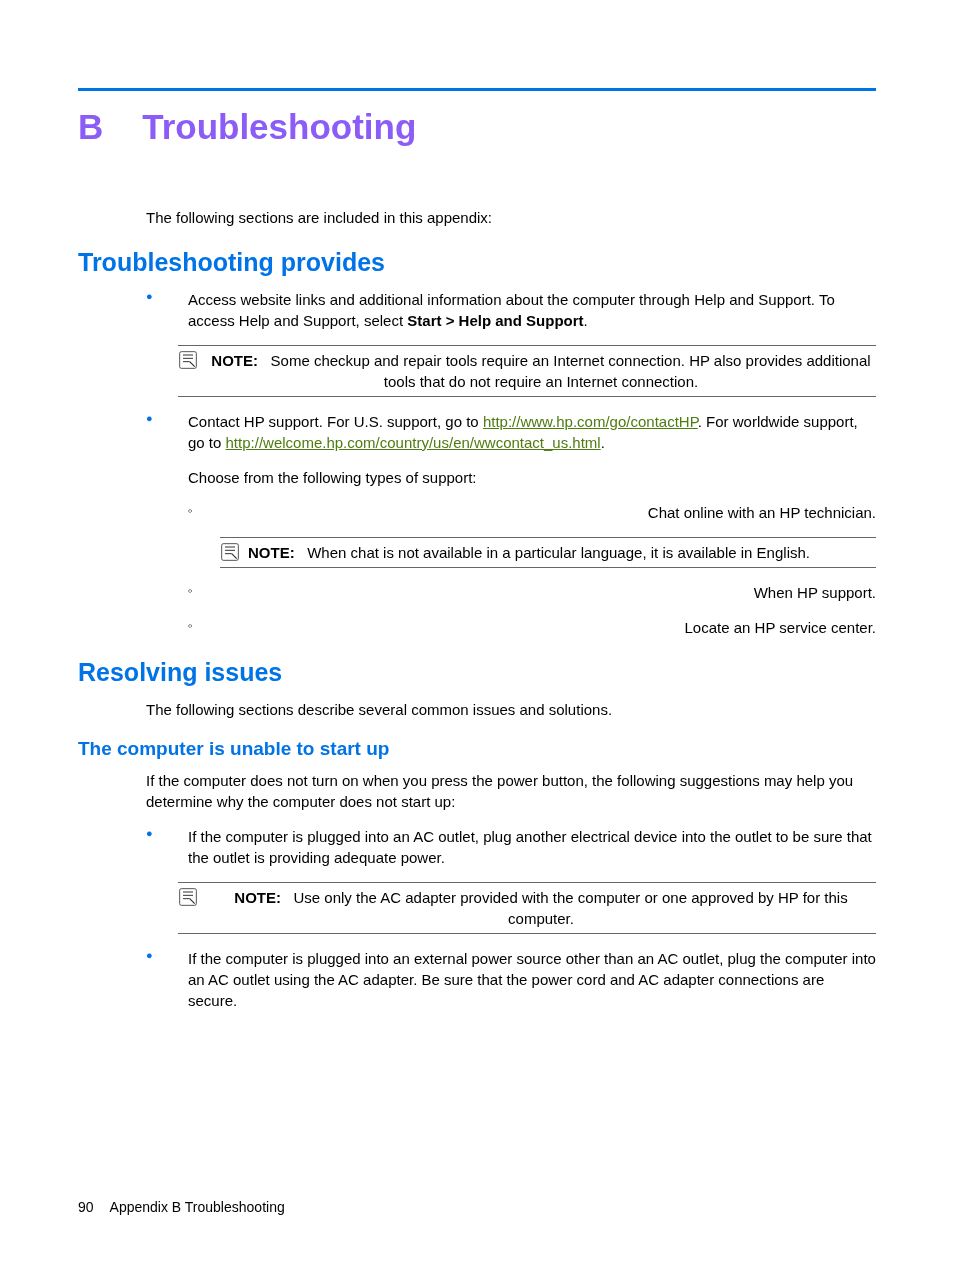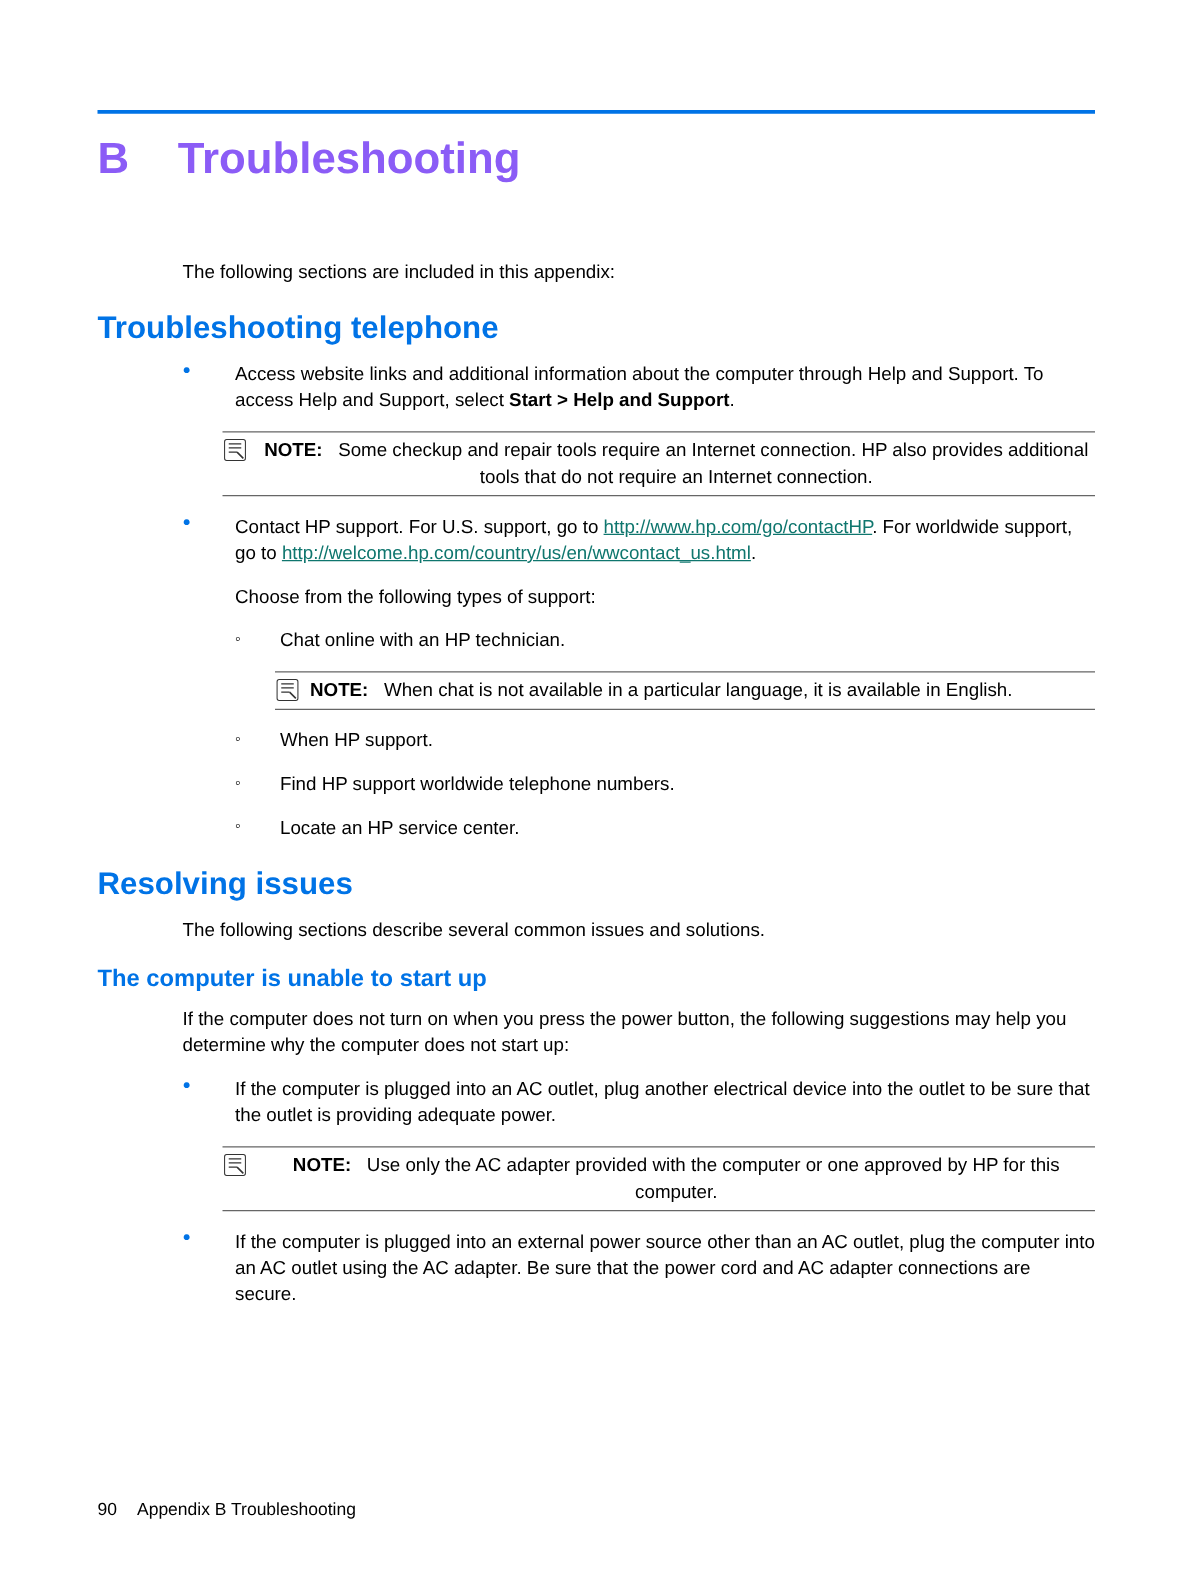--- a/index.html
+++ b/index.html
@@ -64,20 +64,21 @@
       top: 0;
       font-size: 11px;
     }
     .li2 {
       position: relative;
       padding-left: 36px;
       font-size: 15px;
       line-height: 1.4;
       margin-bottom: 14px;
       margin-left: 0;
+      text-align: right;
     }
     .li2::before {
       content: "◦";
       color: #000;
       position: absolute;
       left: 0px;
       top: 0;
       font-size: 13px;
     }
     .sub-text {
@@ -97,21 +98,21 @@
     .note-box.outer { margin-left: 100px; margin-right: 0; text-align: center; }
     .note-box.inner { margin-left: 32px; margin-right: 0; }
     .note-icon {
       position: absolute;
       left: 0;
       top: 4px;
       width: 20px;
       height: 20px;
     }
     .note-label { font-weight: bold; }
-    a.link { color: #0f766e; text-decoration: underline; }
+    a.link { color: #4d7c0f; text-decoration: underline; }
     .bold { font-weight: bold; }
     .footer {
       position: absolute;
       bottom: 55px;
       left: 78px;
       font-size: 14px;
     }
     .footer .pg { margin-right: 16px; }
   </style>
 </head>
@@ -119,21 +120,21 @@
 
 <div class="page">
   <div class="rule"></div>
 
   <div class="h1">
     <span>B</span>&nbsp;&nbsp;&nbsp;&nbsp;<span>Troubleshooting</span>
   </div>
 
   <div class="body-text indent0">The following sections are included in this appendix:</div>
 
-  <div class="h2">Troubleshooting telephone</div>
+  <div class="h2">Troubleshooting provides</div>
 
   <div class="ul1">
     <div class="li1">
       <span>Access website links and additional information about the computer through Help and Support. To access Help and Support, select </span><span class="bold">Start &gt; Help and Support</span><span>.</span>
     </div>
   </div>
 
   <div class="note-box outer">
     <span class="note-icon">
       <svg viewBox="0 0 24 24" width="20" height="20">
@@ -158,21 +159,20 @@
           <svg viewBox="0 0 24 24" width="20" height="20">
               <rect x="2" y="2" width="20" height="20" rx="2" fill="none" stroke="#333" stroke-width="1"></rect>
               <path d="M6 6h12M6 10h12M6 14h8" stroke="#333" stroke-width="1.2"></path>
               <path d="M14 14l6 6" stroke="#333" stroke-width="1.5"></path>
             </svg>
         </span>
         <span class="note-label">NOTE:</span>&nbsp;&nbsp;&nbsp;<span>When chat is not available in a particular language, it is available in English.</span>
       </div>
 
       <div class="li2">When HP support.</div>
-      <div class="li2">Find HP support worldwide telephone numbers.</div>
       <div class="li2">Locate an HP service center.</div>
     </div>
   </div>
 
   <div class="h2">Resolving issues</div>
 
   <div class="body-text indent0">The following sections describe several common issues and solutions.</div>
 
   <div class="h3">The computer is unable to start up</div>
 

